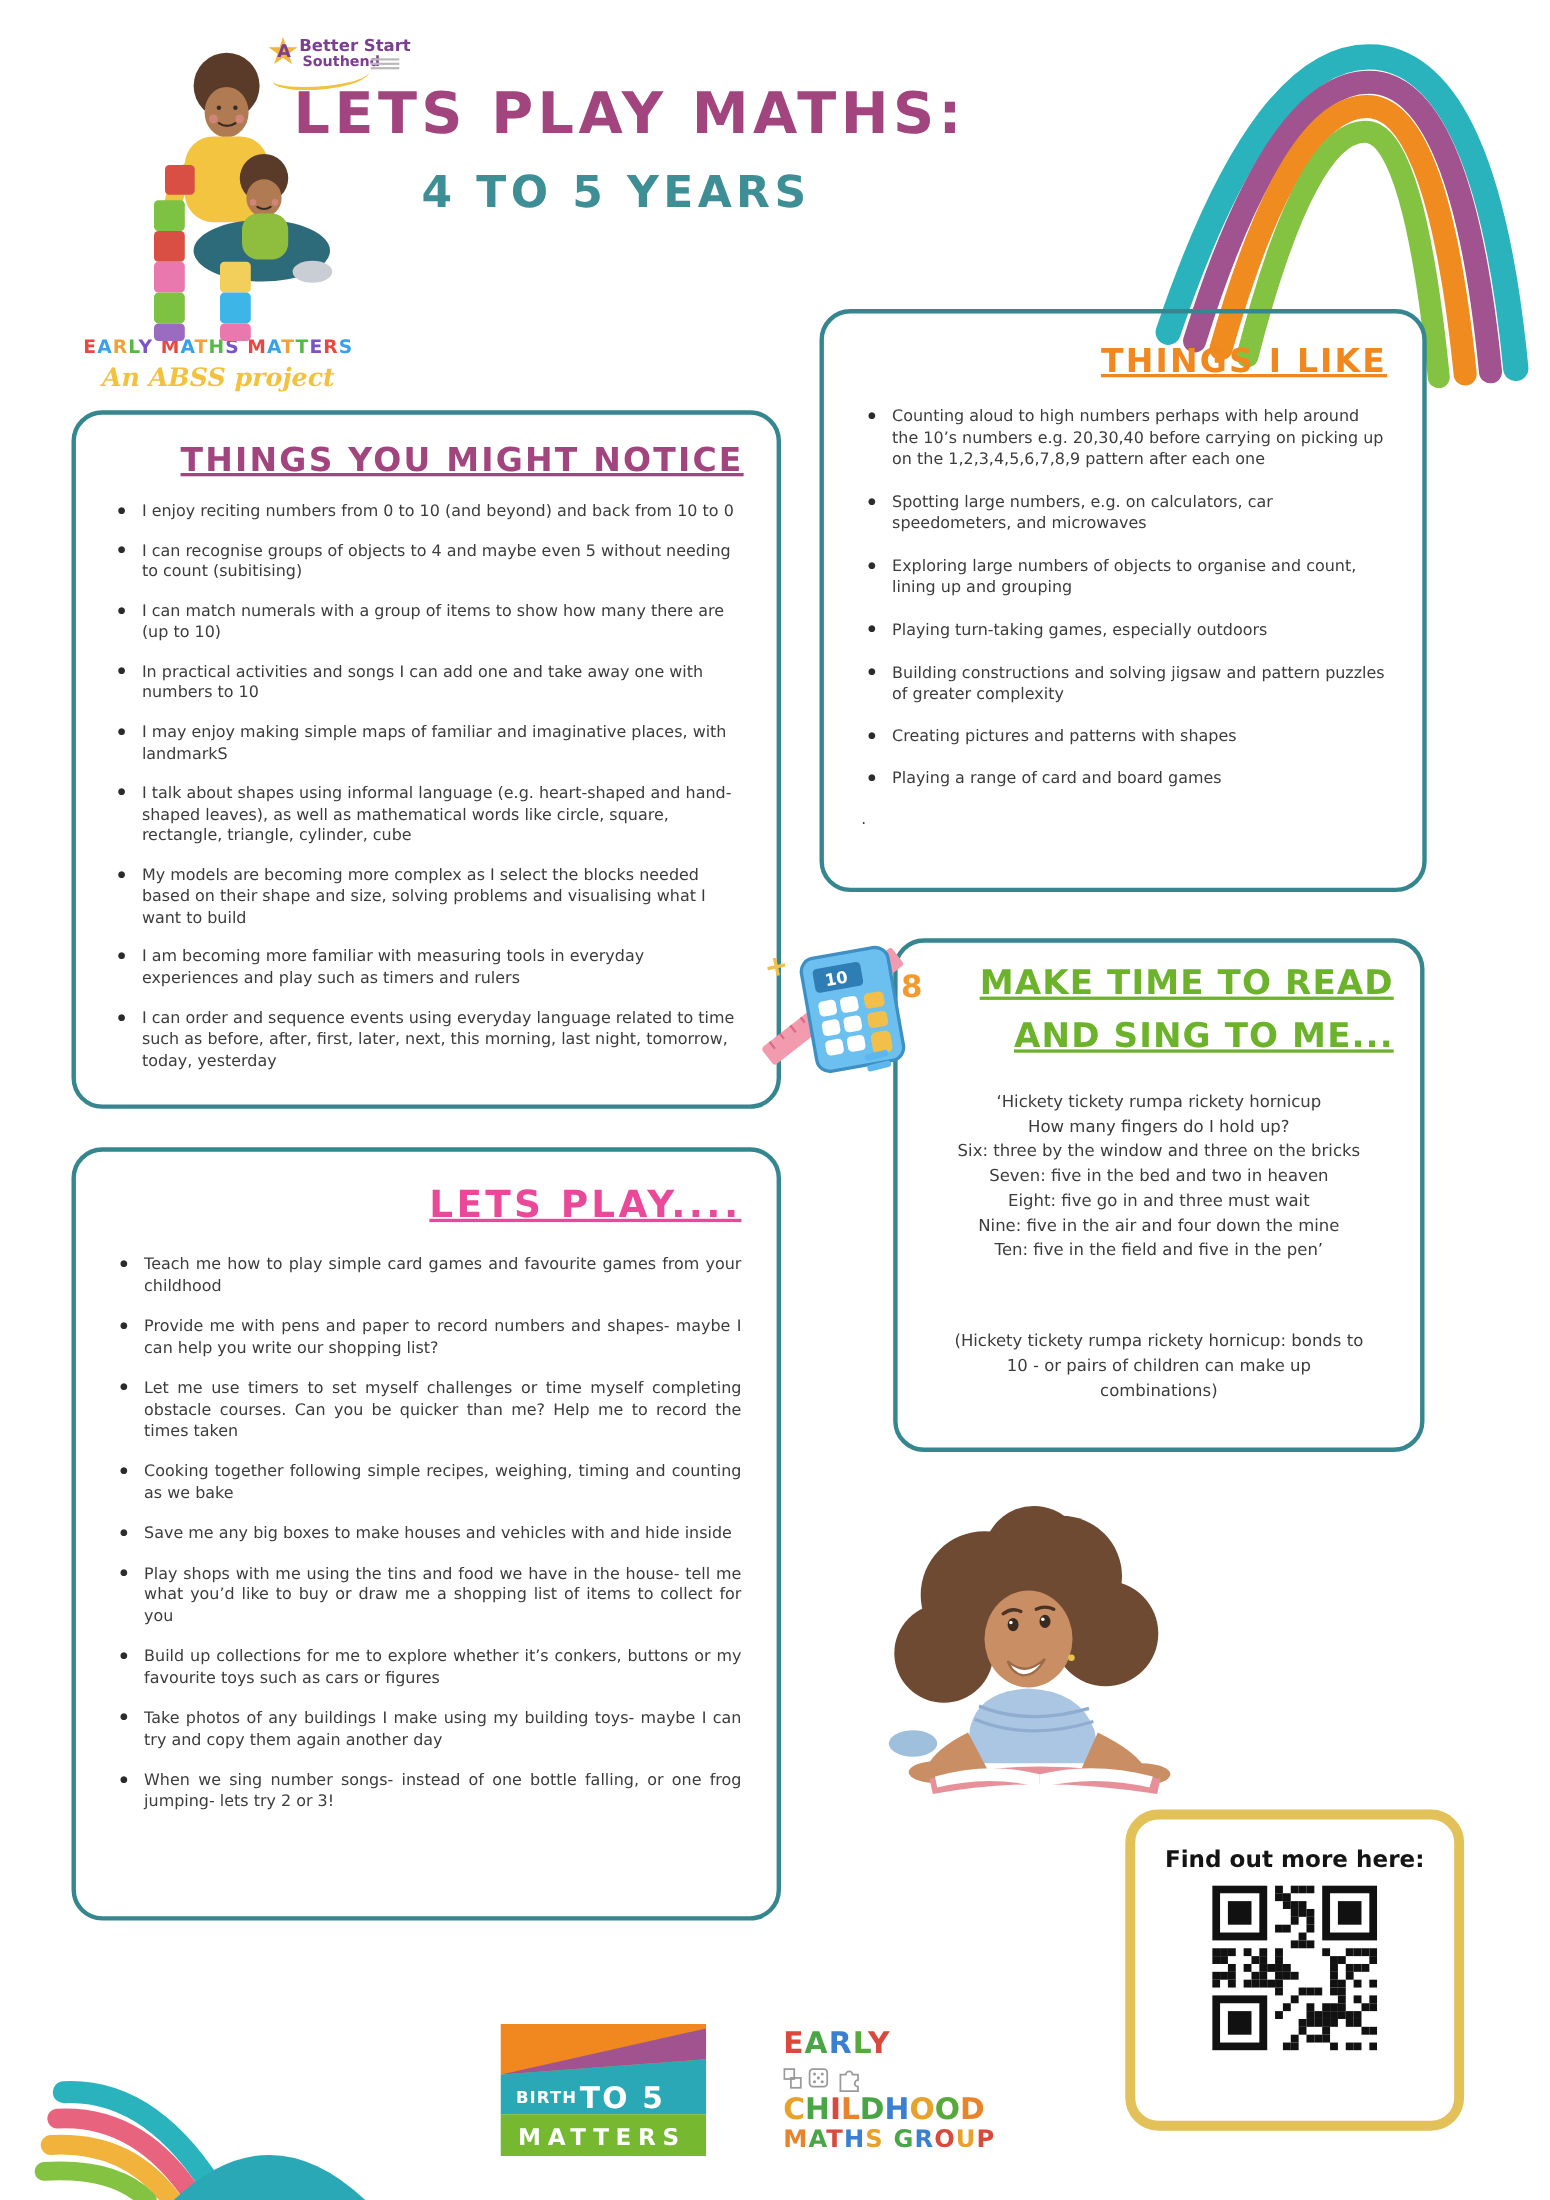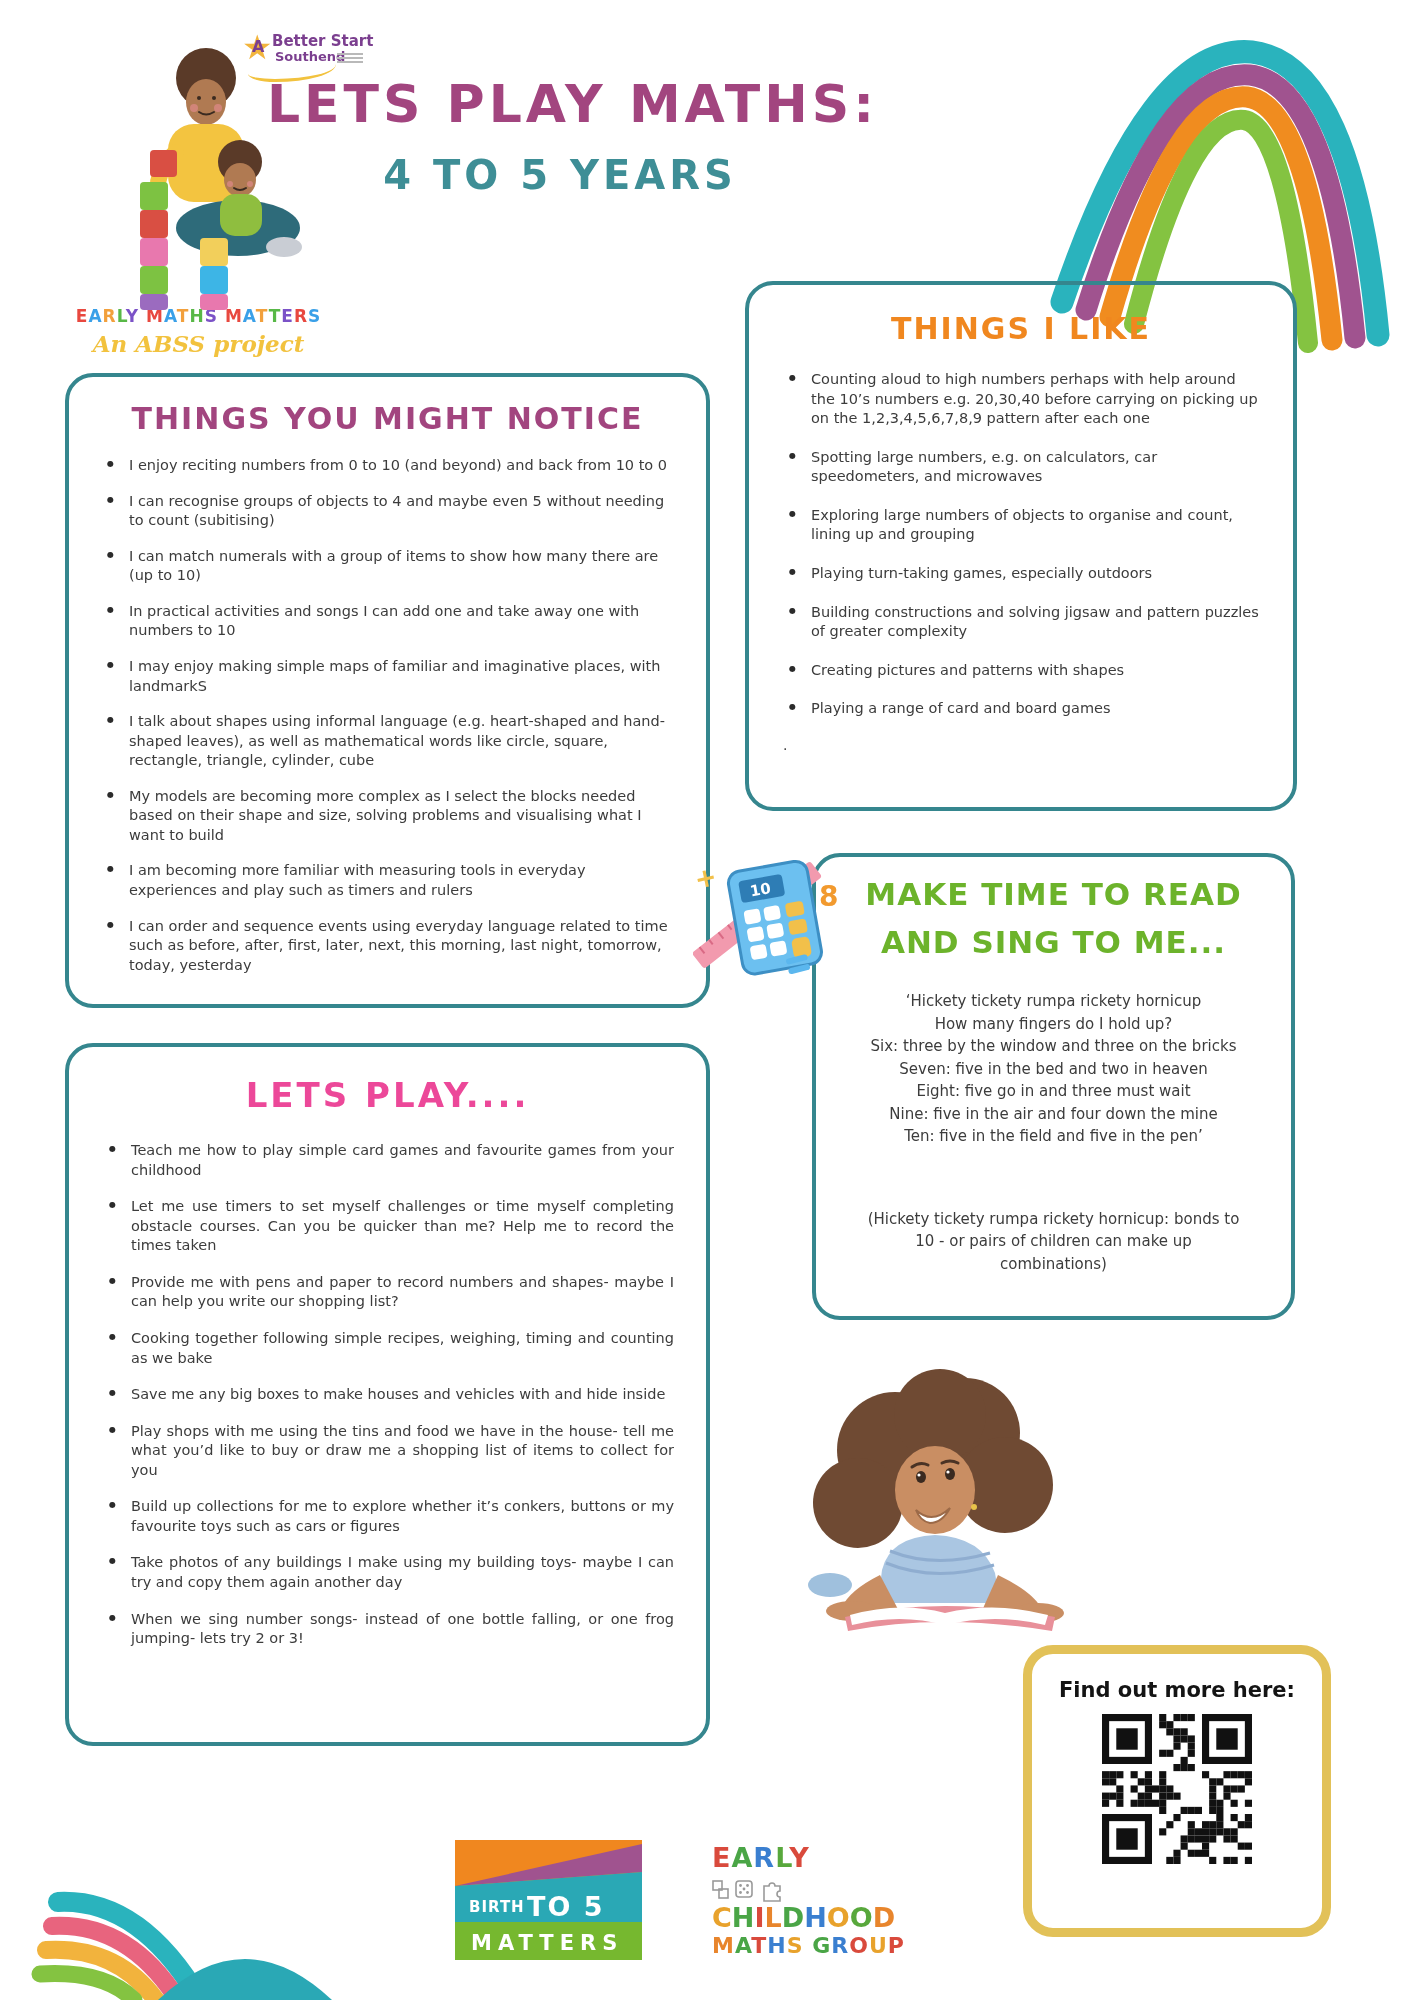--- a/index.html
+++ b/index.html
@@ -30,21 +30,21 @@
   .bss-swoosh { position:absolute; left:6px; top:26px; width:88px; height:26px;
       border:0; border-bottom:3px solid #f2c23e; border-radius:0 0 90% 40%; }
 
   
   .box { position:absolute; border:4px solid #35868e; border-radius:28px; background:transparent; z-index:2; }
   .box-notice { left:65px;  top:373px;  width:645px; height:635px; padding:16px 30px; }
   .box-like   { left:745px; top:281px;  width:552px; height:530px; padding:14px 32px; }
   .box-read   { left:812px; top:853px;  width:483px; height:467px; padding:12px 24px; text-align:center; }
   .box-play   { left:65px;  top:1043px; width:645px; height:703px; padding:14px 32px; }
 
-  .box-title { text-align:center; font-weight:bold; }
+  .box-title { text-align:right; font-weight:bold;text-decoration:underline; }
   .t-notice { font-size:30px; color:#a2457f; letter-spacing:2px; margin:8px 0 20px; }
   .t-like   { font-size:30px; color:#f0871f; letter-spacing:2px; margin:12px 0 24px; }
   .t-read   { font-size:31px; color:#6cb32b; letter-spacing:1px; line-height:1.55; margin:1px 0 24px; }
   .t-play   { font-size:34px; color:#ec4899; letter-spacing:3px; margin:14px 0 26px; }
 
   .blist { list-style:none; margin:0; padding:0; color:#3c3c3c; }
   .blist li { position:relative; padding-left:30px; font-size:14.5px; line-height:1.35; margin-bottom:16px; }
   .blist li::before { content:"\25CF"; position:absolute; left:8px; top:3px; font-size:8px; color:#2b2b2b; }
   .like-list li { margin-bottom:19px; }
   .play-list li { text-align:justify; margin-bottom:17px; }
@@ -224,22 +224,22 @@
         <div>Nine: five in the air and four down the mine</div>
         <div>Ten: five in the field and five in the pen’</div>
       </div>
     <div class="rhyme-note">(Hickety tickety rumpa rickety hornicup: bonds to 10 - or pairs of children can make up combinations)</div>
   </div>
 
   <div class="box box-play">
     <div class="box-title t-play">LETS PLAY....</div>
     <ul class="blist play-list">
         <li>Teach me how to play simple card games and favourite games from your childhood</li>
+        <li>Provide me with pens and paper to record numbers and shapes- maybe I can help you write our shopping list?</li>
         <li>Let me use timers to set myself  challenges or time myself completing obstacle courses. Can you be quicker than me? Help me to record the times taken</li>
-        <li>Provide me with pens and paper to record numbers and shapes- maybe I can help you write our shopping list?</li>
         <li>Cooking together following simple recipes, weighing, timing and counting as we bake</li>
         <li>Save me any big boxes to make houses and vehicles with and hide inside</li>
         <li>Play shops with me using the tins and food we have in the house- tell me what you’d like to buy or draw me a shopping list of items to collect for you</li>
         <li>Build up collections for me to explore whether it’s conkers, buttons or my favourite toys such as cars or figures</li>
         <li>Take photos of any buildings I make using my building toys- maybe I can try and copy them again another day</li>
         <li>When we sing number songs- instead of one bottle falling, or one frog jumping- lets try 2 or 3!</li>
       </ul>
   </div>
 
   <svg class="deco" style="left:790px; top:1355px; z-index:2;" width="320" height="300" viewBox="0 0 320 300">

